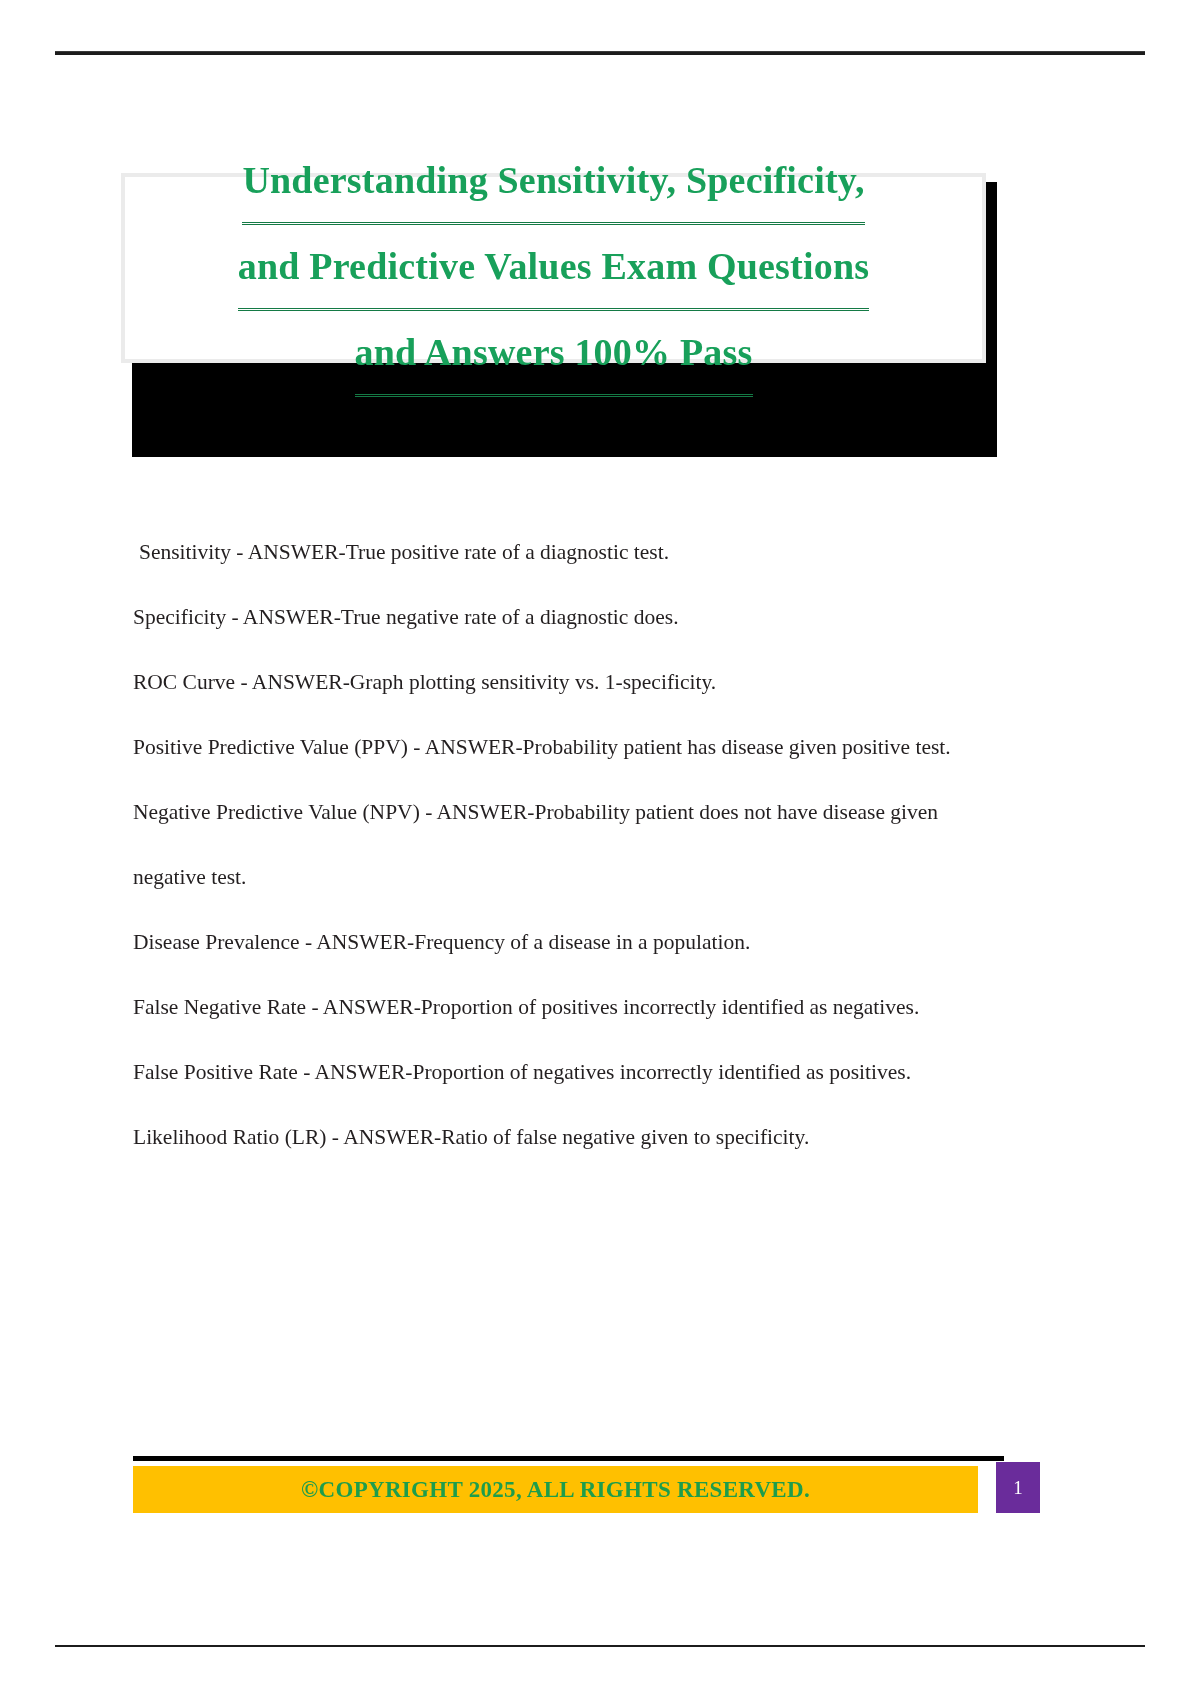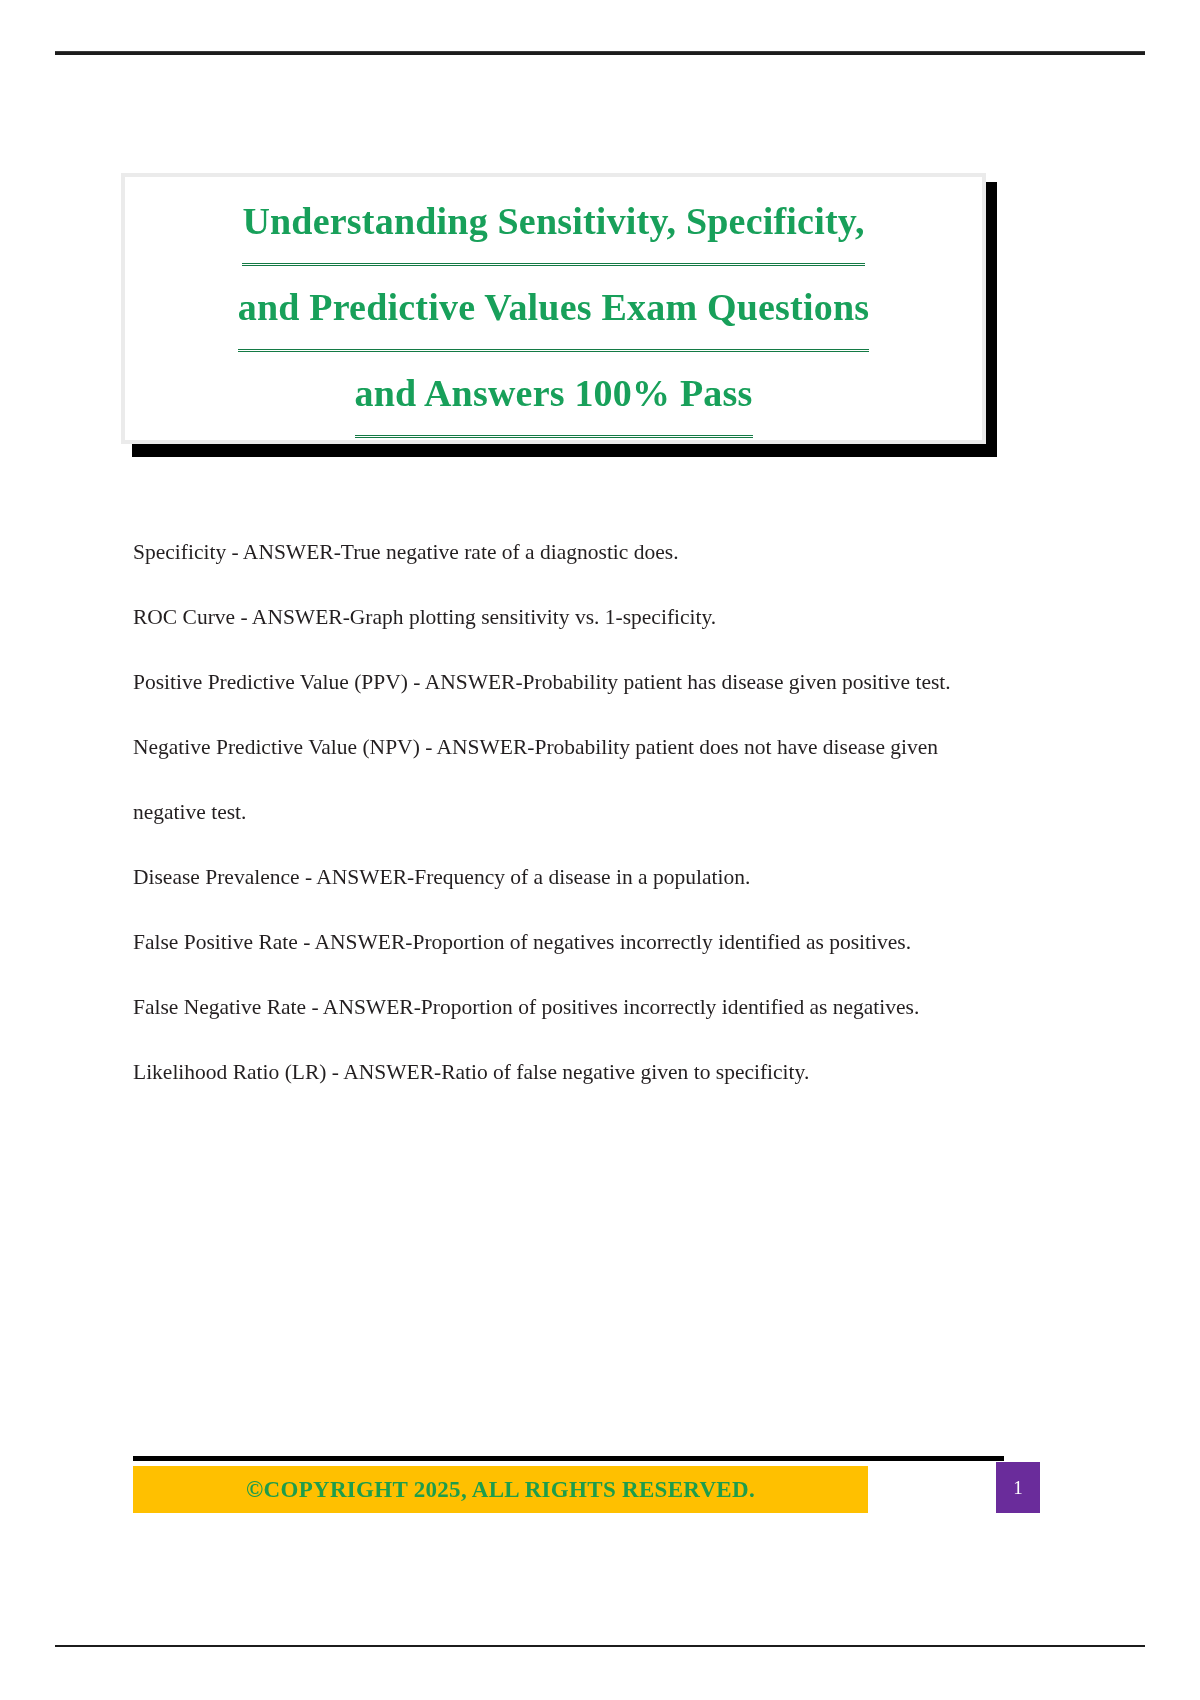--- a/index.html
+++ b/index.html
@@ -52,21 +52,21 @@
     top: 182px;
     width: 865px;
     height: 275px;
     background: #000000;
   }
   .title-box {
     position: absolute;
     left: 121px;
     top: 173px;
     width: 865px;
-    height: 271px;
+    height: 190px;
     background: #ffffff;
     border: 4px solid #ebebeb;
     box-sizing: border-box;
     display: flex;
     flex-direction: column;
     align-items: center;
     justify-content: center;
   }
   .title-line {
     color: #18a05a;
@@ -104,21 +104,21 @@
     left: 133px;
     top: 1456px;
     width: 871px;
     height: 5px;
     background: #000000;
   }
   .footer-band {
     position: absolute;
     left: 133px;
     top: 1466px;
-    width: 735px;
+    width: 845px;
     height: 47px;
     background: #FFC000;
     display: flex;
     align-items: center;
     justify-content: center;
   }
   .footer-text {
     color: #1e9d4b;
     font-weight: bold;
     font-size: 23px;
@@ -151,27 +151,28 @@
   <div class="header-rule"></div>
 
   <div class="title-shadow"></div>
   <div class="title-box">
     <div class="title-line">Understanding Sensitivity, Specificity,</div>
     <div class="title-line">and Predictive Values Exam Questions</div>
     <div class="title-line">and Answers 100% Pass</div>
   </div>
 
   <div class="body-area">
+    <p class="entry indented">Sensitivity - ANSWER-True positive rate of a diagnostic test.</p>
     <p class="entry">Specificity - ANSWER-True negative rate of a diagnostic does.</p>
     <p class="entry">ROC Curve - ANSWER-Graph plotting sensitivity vs. 1-specificity.</p>
     <p class="entry">Positive Predictive Value (PPV) - ANSWER-Probability patient has disease given positive test.</p>
     <p class="entry">Negative Predictive Value (NPV) - ANSWER-Probability patient does not have disease given negative test.</p>
     <p class="entry">Disease Prevalence - ANSWER-Frequency of a disease in a population.</p>
+    <p class="entry">False Negative Rate - ANSWER-Proportion of positives incorrectly identified as negatives.</p>
     <p class="entry">False Positive Rate - ANSWER-Proportion of negatives incorrectly identified as positives.</p>
-    <p class="entry">False Negative Rate - ANSWER-Proportion of positives incorrectly identified as negatives.</p>
     <p class="entry">Likelihood Ratio (LR) - ANSWER-Ratio of false negative given to specificity.</p>
   </div>
 
   <div class="footer-top-rule"></div>
   <div class="footer-band">
     <span class="footer-text">©COPYRIGHT 2025, ALL RIGHTS RESERVED.</span>
   </div>
   <div class="page-badge">
     <span>1</span>
   </div>

